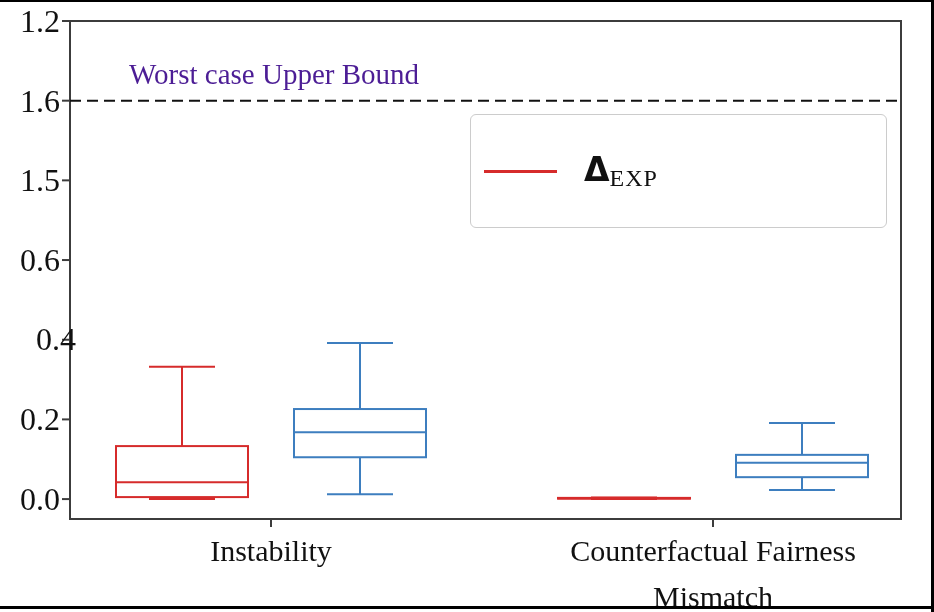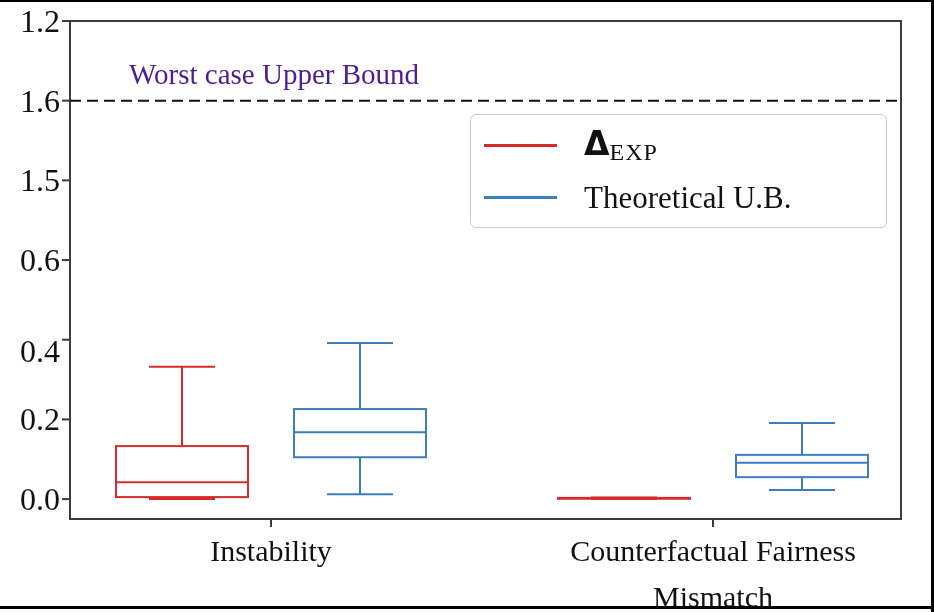--- a/index.html
+++ b/index.html
@@ -91,39 +91,35 @@
       <line x1="736" y1="462.8256" x2="868" y2="462.8256" stroke="#3d7ebf" stroke-width="2"></line>
       <line x1="802" y1="454.8576" x2="802" y2="422.9856" stroke="#3d7ebf" stroke-width="2"></line>
       <line x1="802" y1="477.168" x2="802" y2="489.91679999999997" stroke="#3d7ebf" stroke-width="2"></line>
       <line x1="769" y1="422.9856" x2="835" y2="422.9856" stroke="#3d7ebf" stroke-width="2"></line>
       <line x1="769" y1="489.91679999999997" x2="835" y2="489.91679999999997" stroke="#3d7ebf" stroke-width="2"></line>
     </svg>
 
   <div id="labels-layer">
       <div class="ytick-label" style="top: 482.08px; width: 60px;">0.0</div>
       <div class="ytick-label" style="top: 402.4px; width: 60px;">0.2</div>
-      <div class="ytick-label" style="top: 334px; width: 60px;">0.4</div>
+      <div class="ytick-label" style="top: 322px; width: 60px; margin-left: 16px;">0.4</div>
       <div class="ytick-label" style="top: 243.04px; width: 60px;">0.6</div>
       <div class="ytick-label" style="top: 163.36px; width: 60px;">1.5</div>
       <div class="ytick-label" style="top: 83.68px; width: 60px;">1.6</div>
       <div class="ytick-label" style="top: 4px; width: 60px;">1.2</div>
       <div class="xtick-label" style="left: 61px; top: 528px;">Instability</div>
       <div class="xtick-label" style="left: 503px; top: 528px;">Counterfactual Fairness
 Mismatch</div>
     </div>
 
   <div class="annotation">Worst case Upper Bound</div>
 
   <div class="legend">
     <div class="legend-row">
       <span class="legend-line" id="legend-line-0" style="background: rgb(214, 43, 43);"></span>
       <span class="legend-label legend-delta"><span>Δ</span><sub>EXP</sub></span>
     </div>
-    <div class="legend-row">
-      <span class="legend-line" id="legend-line-1" style="background: rgb(61, 126, 191);"></span>
-      <span class="legend-label">Theoretical U.B.</span>
-    </div>
   </div>
 
   <div class="frame-top"></div>
   <div class="frame-right"></div>
   <div class="frame-bottom"></div>
 </div>
 
 </body></html>

